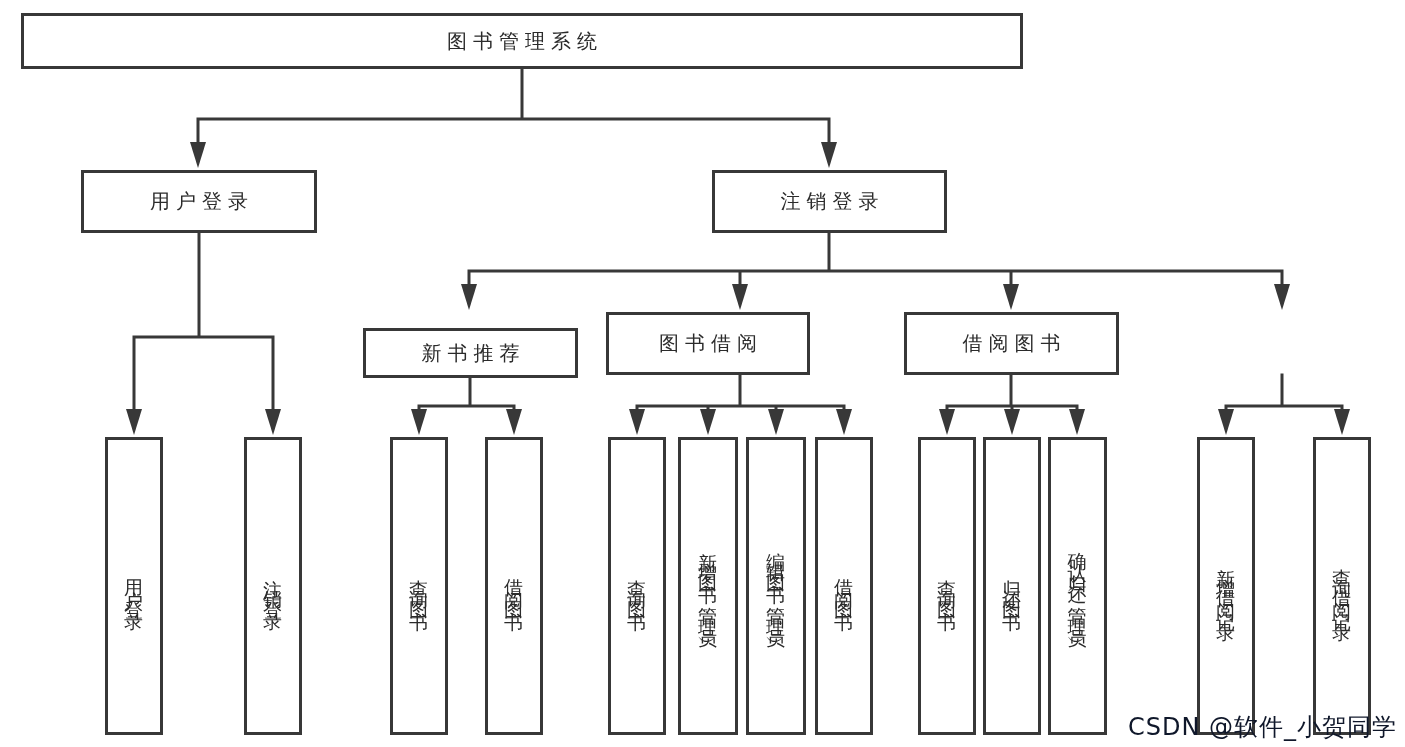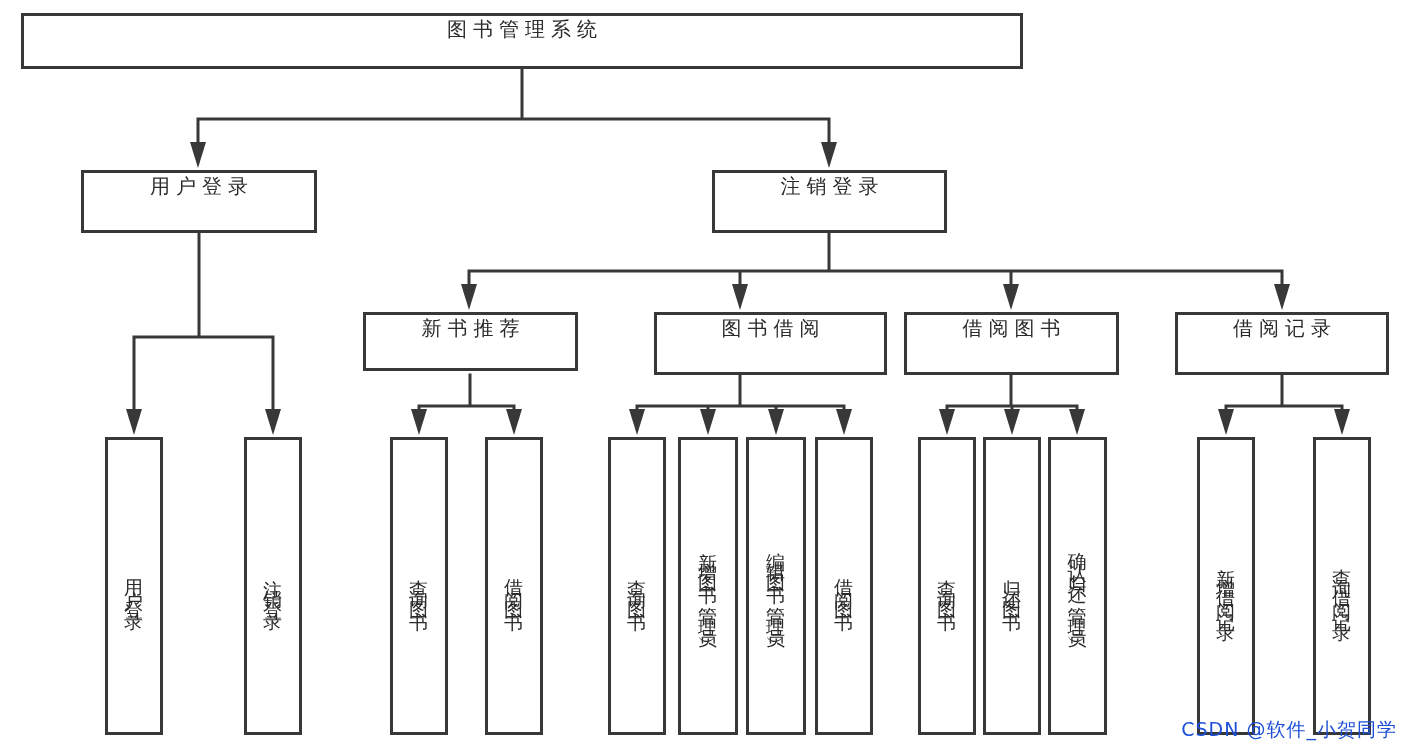--- a/index.html
+++ b/index.html
@@ -9,21 +9,21 @@
     background:#ffffff;
     font-family:"DejaVu Sans","Liberation Sans",sans-serif;
     overflow:hidden;
   }
   .connectors{position:absolute;left:0;top:0;}
   .box{
     position:absolute;
     box-sizing:border-box;
     border:3px solid #383838;
     background:#ffffff;
-    display:flex;justify-content:center;
+    display:flex;align-items:center;justify-content:center;
     font-size:20px;letter-spacing:6px;text-indent:6px;
     color:#2b2b2b;
     white-space:nowrap;
   }
   .vbox{
     position:absolute;
     box-sizing:border-box;
     border:3px solid #383838;
     background:#ffffff;
     display:flex;align-items:center;justify-content:center;
@@ -33,22 +33,22 @@
     writing-mode:vertical-rl;
     text-orientation:mixed;
     font-size:19px;line-height:1.1;
     letter-spacing:11px;
     color:#2b2b2b;
     white-space:nowrap;
   }
   .watermark{
     position:absolute;
     right:8px;bottom:4px;
-    font-size:19px;
-    color:#1d4ed8;
+    font-size:24px;
+    color:#0f172a;
     letter-spacing:1px;
     margin-top:48px;
   }
 </style>
 </head>
 <body>
 
 <div class="canvas">
 
   <svg class="connectors" width="1405" height="747" viewBox="0 0 1405 747">
@@ -95,31 +95,28 @@
     <span>图书管理系统</span>
   </div>
 
   <div class="box" style="left:81px;top:170px;width:236px;height:63px">
     <span>用户登录</span>
   </div>
   <div class="box" style="left:712px;top:170px;width:235px;height:63px">
     <span>注销登录</span>
   </div>
 
-  <div class="box" style="left:363px;top:312px;width:215px;height:59px">
+  <div class="box" style="left:363px;top:328px;width:215px;height:50px">
     <span>新书推荐</span>
   </div>
-  <div class="box" style="left:654px;top:312px;width:233px;height:63px">
+  <div class="box" style="left:606px;top:312px;width:204px;height:63px">
     <span>图书借阅</span>
   </div>
   <div class="box" style="left:904px;top:312px;width:215px;height:63px">
     <span>借阅图书</span>
-  </div>
-  <div class="box" style="left:1175px;top:312px;width:214px;height:63px">
-    <span>借阅记录</span>
   </div>
 
   <div class="vbox" style="left:105px;width:58px">
     <span class="vtext">用户登录</span>
   </div>
   <div class="vbox" style="left:244px;width:58px">
     <span class="vtext">注销登录</span>
   </div>
 
   <div class="vbox" style="left:390px;width:58px">

